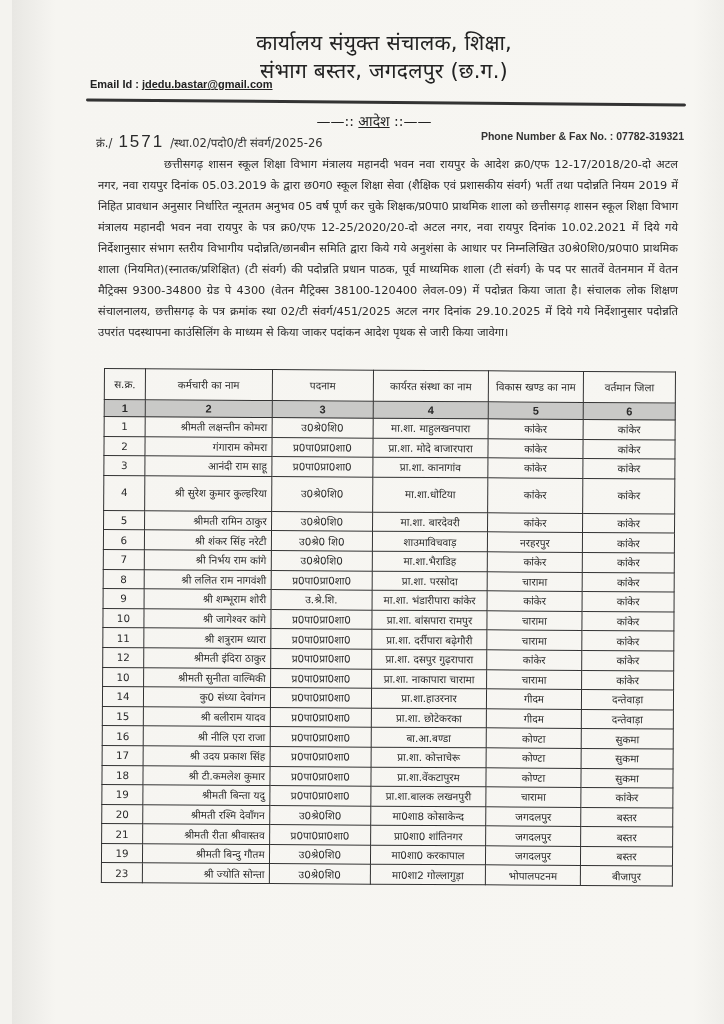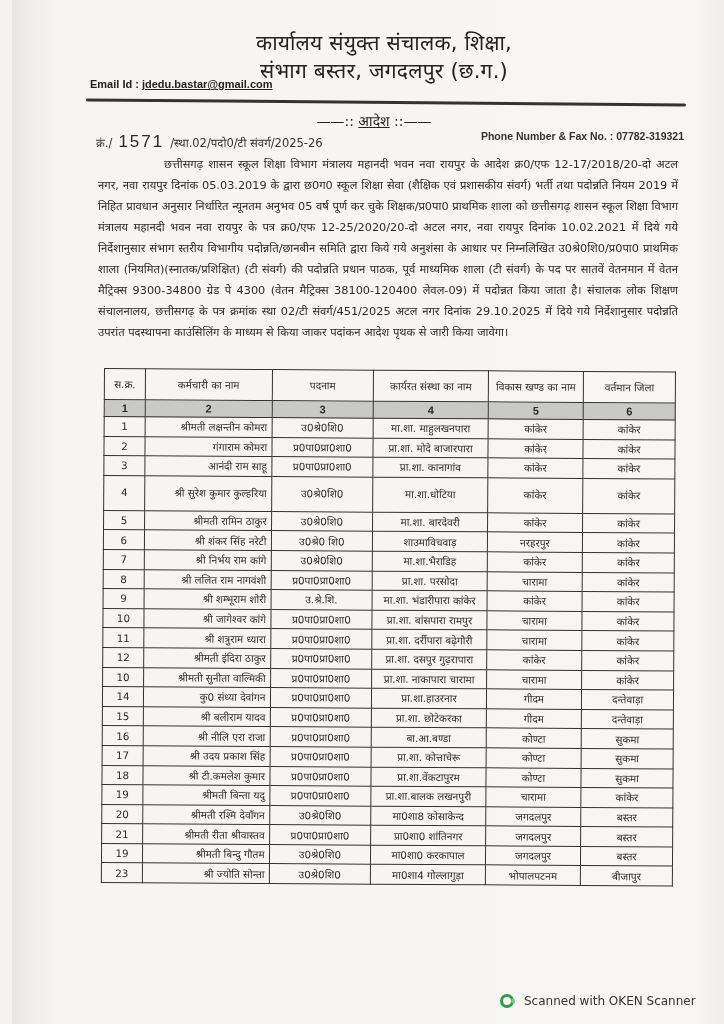--- a/index.html
+++ b/index.html
@@ -295,29 +295,20 @@
           <td class="name">श्रीमती बिन्दु गौतम</td>
           <td>उ0श्रे0शि0</td>
           <td>मा0शा0 करकापाल</td>
           <td>जगदलपुर</td>
           <td>बस्तर</td>
         </tr>
         <tr>
           <td>23</td>
           <td class="name">श्री ज्योति सोन्ता</td>
           <td>उ0श्रे0शि0</td>
-          <td>मा0शा4 गोल्लागुड़ा</td>
+          <td>मा0शा2 गोल्लागुड़ा</td>
           <td>भोपालपटनम</td>
           <td>बीजापुर</td>
         </tr>
       </tbody>
   </table>
 
-  <div class="scanner">
-    <span class="logo">
-      <svg width="16" height="16" viewBox="0 0 16 16">
-        <circle cx="7" cy="8" r="5.5" fill="none" stroke="#2e9b4a" stroke-width="3"></circle>
-        <circle cx="13" cy="8" r="2.2" fill="#7cc68a"></circle>
-      </svg>
-    </span>
-    <span>Scanned with OKEN Scanner</span>
-  </div>
 </div>
 
 </body></html>

